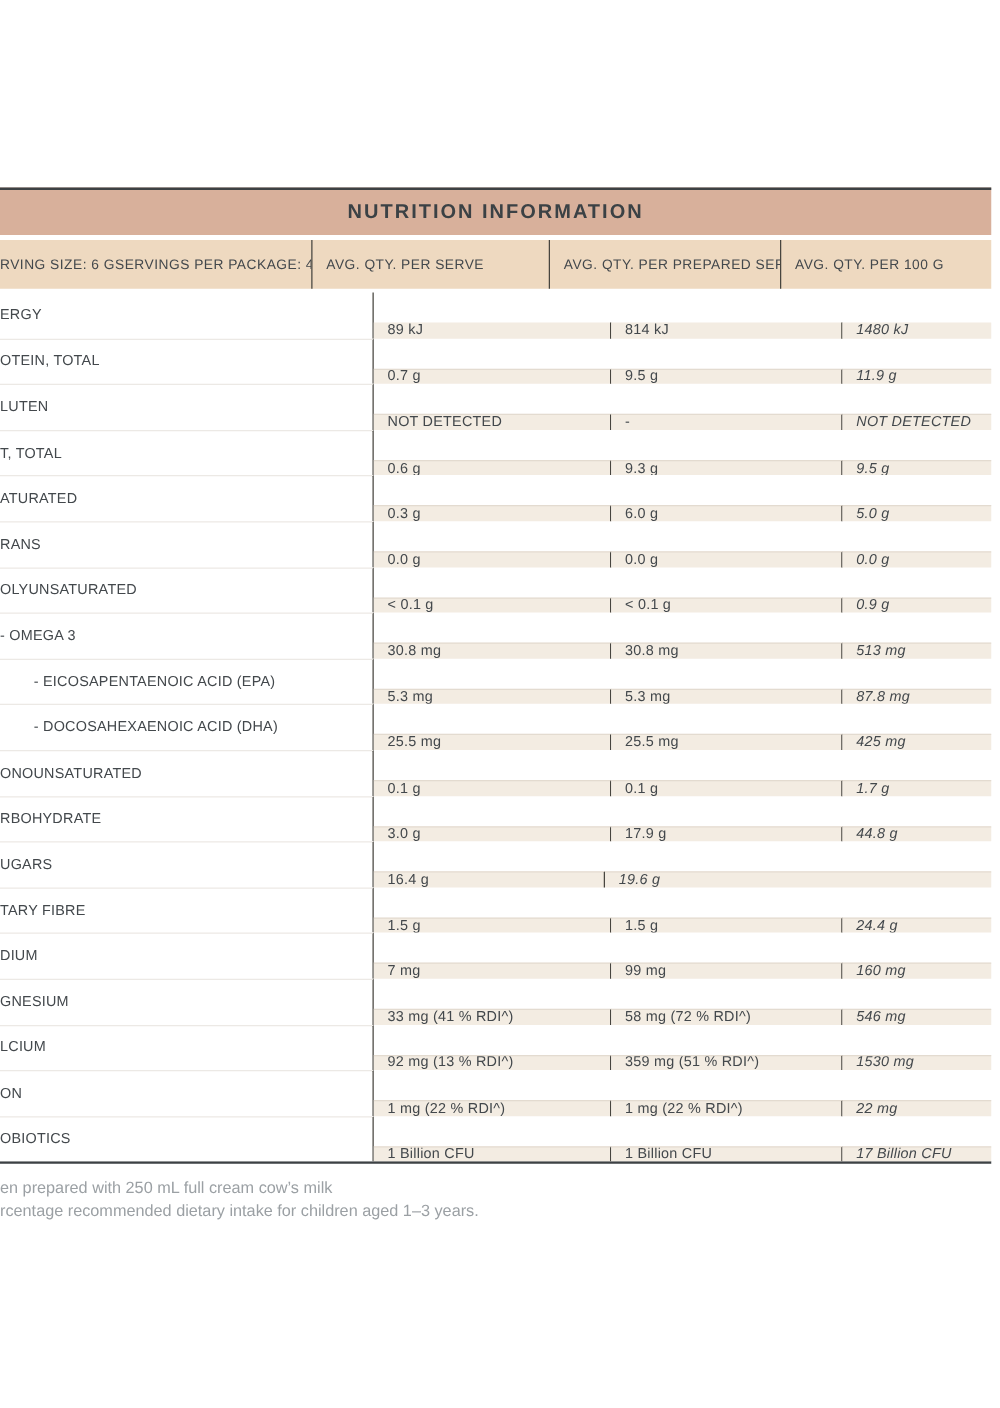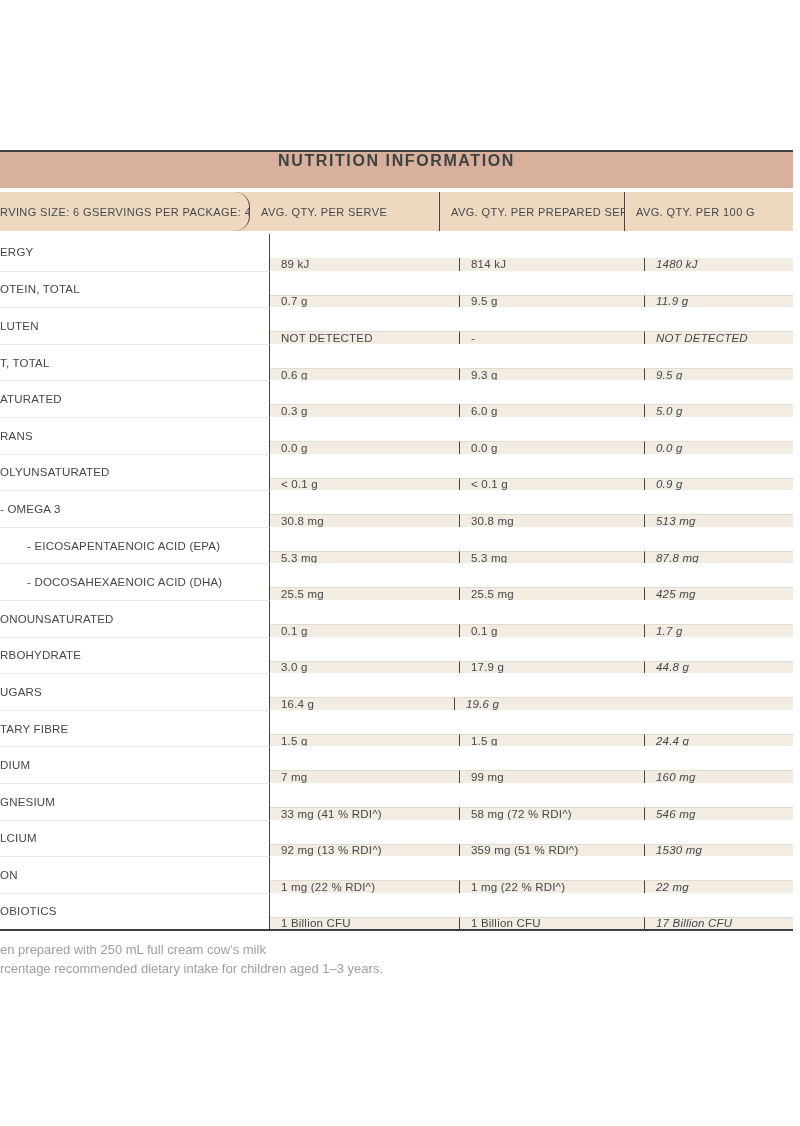--- a/index.html
+++ b/index.html
@@ -19,49 +19,49 @@
   }
   .canvas{
     position:relative;width:800px;height:1126px;overflow:hidden;background:#ffffff;
   }
   .nutrition-table{
     position:absolute;left:0;top:150px;width:793px;
   }
   .title-band{
     height:36px;background:var(--title-band);
     border-top:2px solid var(--frame);
-    display:flex;align-items:flex-start;justify-content:center;
+    display:flex;align-items:center;justify-content:center;
     margin-bottom:4px;
   }
   .title-band .title{
     font-size:16px;font-weight:bold;letter-spacing:1.6px;color:#3b4145;
   }
   .header-band{
     display:flex;height:39px;background:var(--header-band);margin-bottom:3px;
   }
   .h-cell{
     box-sizing:border-box;display:flex;align-items:center;
     font-size:11px;letter-spacing:0.4px;color:var(--text);
     border-right:1px solid var(--line-dark);
     padding-left:11px;white-space:nowrap;overflow:hidden;
   }
-  .h-cell.c1{width:250px;padding-left:0;justify-content:space-between;padding-right:12px;border-radius:15px;}
+  .h-cell.c1{width:250px;padding-left:0;justify-content:space-between;padding-right:12px;}
   .h-cell.c2{width:190px;}
   .h-cell.c3{width:185px;}
   .h-cell.c4{flex:1;border-right:none;}
   .h-cell sup{font-size:7px;line-height:0;margin-left:1px;}
   .tbody{border-bottom:2px solid var(--frame);}
   .row{display:flex;height:36.6px;}
   .row + .row .cell{border-top:1px solid var(--row-line);}
   .cell{
     box-sizing:border-box;display:flex;align-items:center;
     font-size:11.5px;letter-spacing:0.2px;color:var(--text);
     white-space:nowrap;overflow:hidden;
   }
-  .cell.label{width:270px;background:#ffffff;border-right:1px solid var(--line-dark);padding-left:0;}
+  .cell.label{width:299px;background:#ffffff;border-right:1px solid var(--line-dark);padding-left:0;}
   .row.indent .cell.label{padding-left:27px;}
   .cell.v{background:var(--value-bg);border-right:1px solid var(--line-dark);padding-left:11px;margin-top:24px;}
   .cell.v2{width:190px;}
   .cell.v3{width:185px;}
   .cell.v4{flex:1;border-right:none;font-style:italic;}
   .footnotes{
     position:absolute;left:0;top:941px;width:793px;
     font-size:13px;line-height:18.5px;color:var(--footnote);
   }
 </style>

